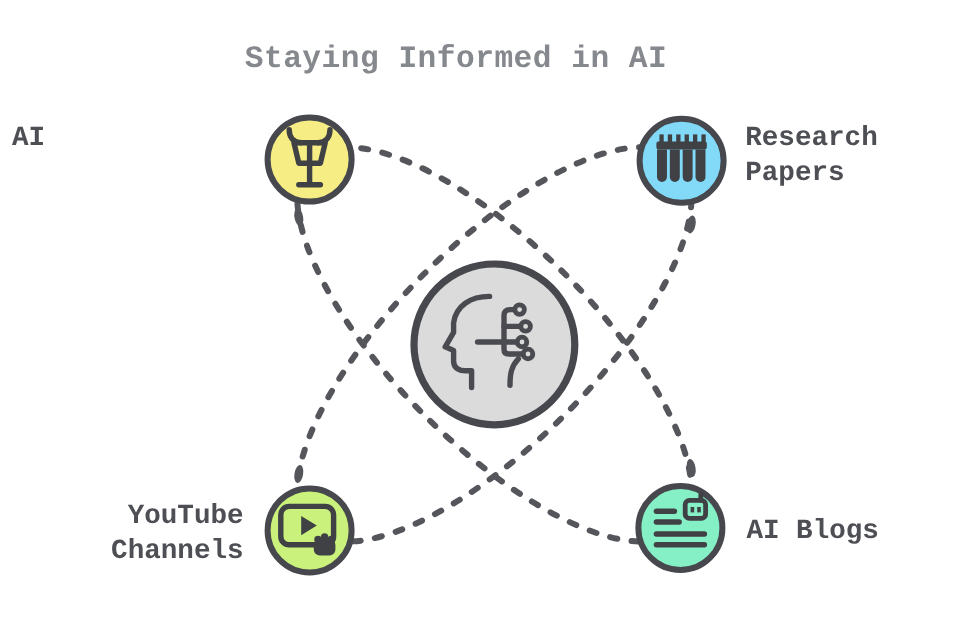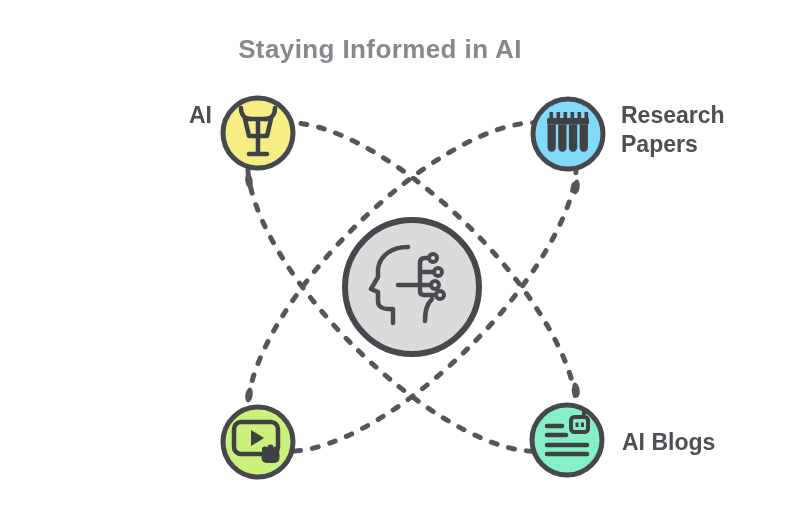--- a/index.html
+++ b/index.html
@@ -1,38 +1,38 @@
 <!DOCTYPE html>
 <html><head>
 <meta charset="utf-8">
 <style>
   html,body{margin:0;padding:0;background:#fff;}
   .stage{
     position:relative;width:760px;height:518px;background:#ffffff;
-    font-family:Liberation Sans, sans-serif;overflow:hidden;
+    font-family:Liberation Mono, monospace;overflow:hidden;
   }
   .diagram-svg{position:absolute;left:0;top:0;}
   .orbit{fill:none;stroke:#55565B;stroke-width:5;stroke-dasharray:6 12;stroke-linecap:round;}
   .tear{fill:#55565B;}
   .node-circle{stroke:#47484D;stroke-width:5;}
   .center-circle{fill:#DBDBDC;stroke:#47484D;stroke-width:6;}
   .ic-stroke{fill:none;stroke:#3F4145;stroke-width:4.5;stroke-linecap:round;stroke-linejoin:round;}
   .ic-stroke-thin{fill:none;stroke:#3F4145;stroke-width:4;stroke-linecap:round;stroke-linejoin:round;}
   .ic-fill{fill:#3F4145;stroke:none;}
   .ring{fill:none;stroke:#4A4B50;stroke-width:4;}
   .head-stroke{fill:none;stroke:#4A4B50;stroke-width:4.5;stroke-linecap:round;stroke-linejoin:round;}
   .title{
     position:absolute;top:34px;left:0;width:100%;text-align:center;
     font-size:26px;font-weight:700;letter-spacing:.4px;color:#85888D;
   }
   .node-label{
     position:absolute;font-size:23px;font-weight:700;line-height:29px;color:#4D4F54;
   }
   .node-label span{display:block;}
-  .lbl-tl{top:101px;left:10px;width:202px;text-align:right;}
+  .lbl-tl{top:101px;left:10px;width:202px;text-align:left;}
   .lbl-tr{top:101px;left:621px;width:190px;text-align:left;}
   .lbl-bl{top:416px;left:10px;width:193px;text-align:right;}
   .lbl-br{top:428px;left:622px;width:170px;text-align:left;}
 </style>
 </head>
 <body>
 
 <div class="stage">
 
   <svg class="diagram-svg" width="800" height="518" viewBox="0 0 800 518">
@@ -125,18 +125,22 @@
 
   <div class="node-label lbl-tl">
     <span>AI</span>
   </div>
 
   <div class="node-label lbl-tr">
     <span>Research</span>
     <span>Papers</span>
   </div>
 
+  <div class="node-label lbl-bl">
+    <span>YouTube</span>
+    <span>Channels</span>
+  </div>
 
   <div class="node-label lbl-br">
     <span>AI Blogs</span>
   </div>
 
 </div>
 
 </body></html>

